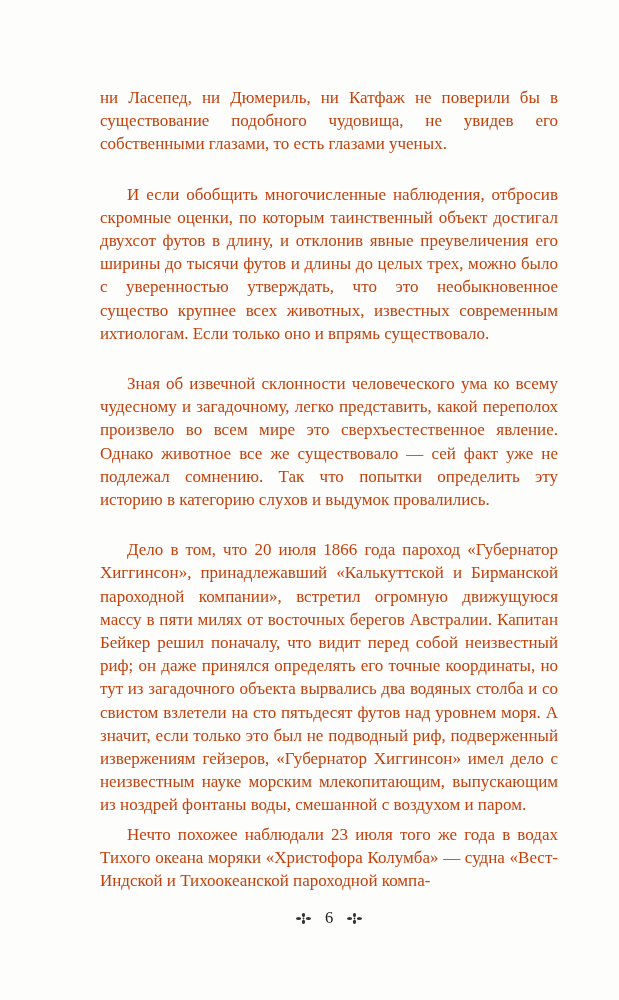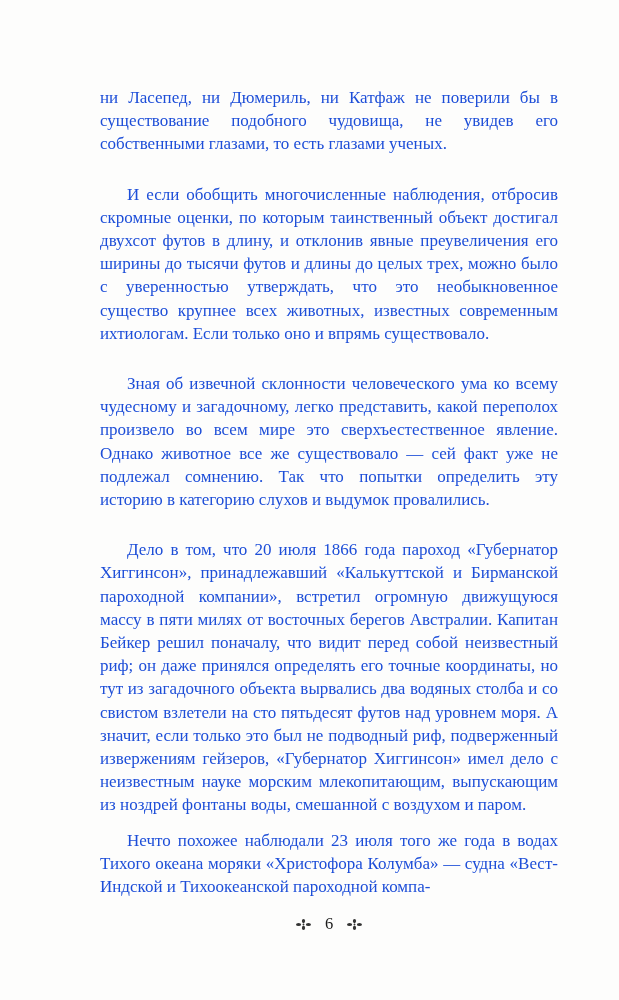--- a/index.html
+++ b/index.html
@@ -16,37 +16,37 @@
     position: relative;
     width: 619px;
     height: 1000px;
     background: #fdfdfc;
     box-sizing: border-box;
     padding: 86px 61px 0 100px;
     overflow: hidden;
   }
   .text-block {
     width: 458px;
-    color: #1d4ed8;
+    color: #c2410c;
     font-size: 17px;
     line-height: 23.2px;
     text-align: justify;
     hyphens: auto;
     -webkit-hyphens: auto;
   }
   .text-block p {
     margin: 0;
     padding: 0;
   }
   .text-block p.indent {
     text-indent: 27px;
     margin-top: 27px;
   }
   .text-block p.spaced {
-    margin-top: 12px;
+    margin-top: 6px;
   }
   .footer {
     width: 458px;
     margin-top: 18px;
     display: flex;
     align-items: center;
     justify-content: center;
     gap: 13px;
     color: #2a2a2a;
   }

